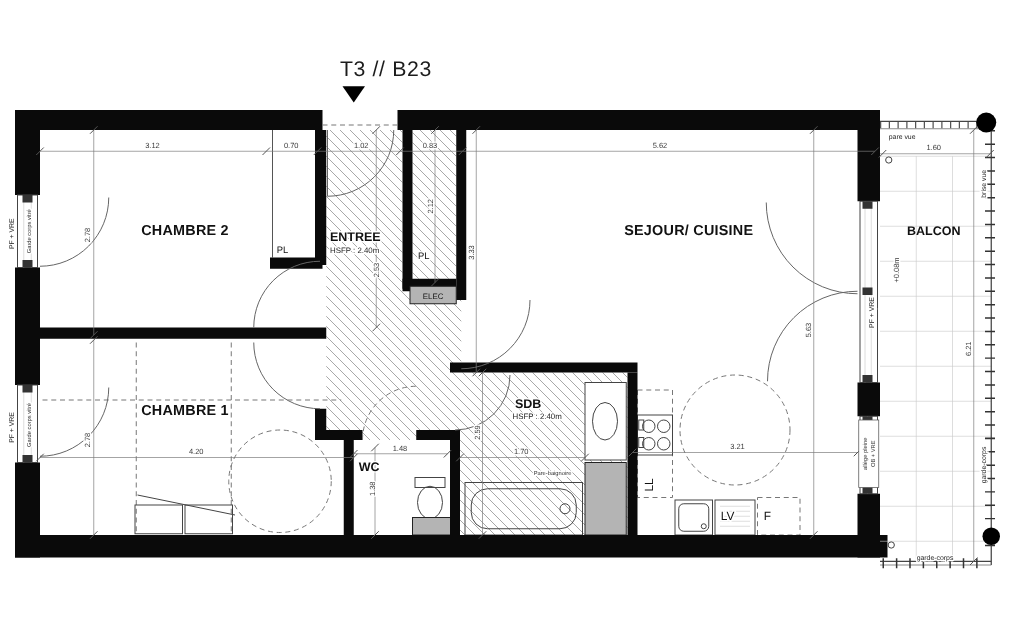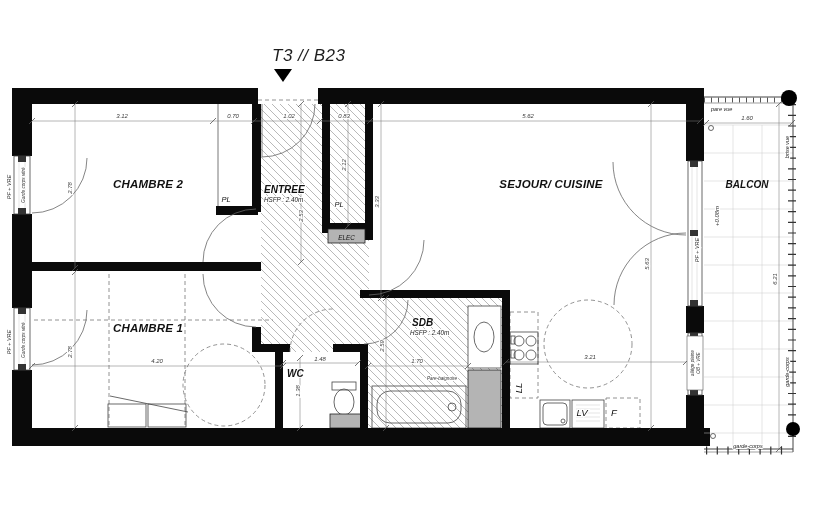--- a/index.html
+++ b/index.html
@@ -1,16 +1,16 @@
 <!DOCTYPE html>
 <html><head>
 <meta charset="utf-8">
 <style>
   html,body{margin:0;padding:0;background:#fff;}
-  .stage{width:827px;height:508px;position:relative;background:#fff;overflow:hidden;font-style:italic;}
+  .stage{width:827px;height:508px;position:relative;background:#fff;overflow:hidden;}
   svg{font-family:"Liberation Sans",sans-serif;}
   svg text{fill:#111;}
   .title{font-size:17px;fill:#1c1c1c;letter-spacing:.5px;}
   .room{font-size:11.5px;font-weight:bold;letter-spacing:.2px;}
   .room2{font-size:10px;font-weight:bold;}
   .dim{font-size:6px;fill:#3a3a3a;}
   .note{font-size:6.3px;fill:#222;}
   .lab{font-size:7.5px;fill:#111;}
   .lab2{font-size:9.5px;fill:#111;}
   .tiny{font-size:5.5px;fill:#222;}

